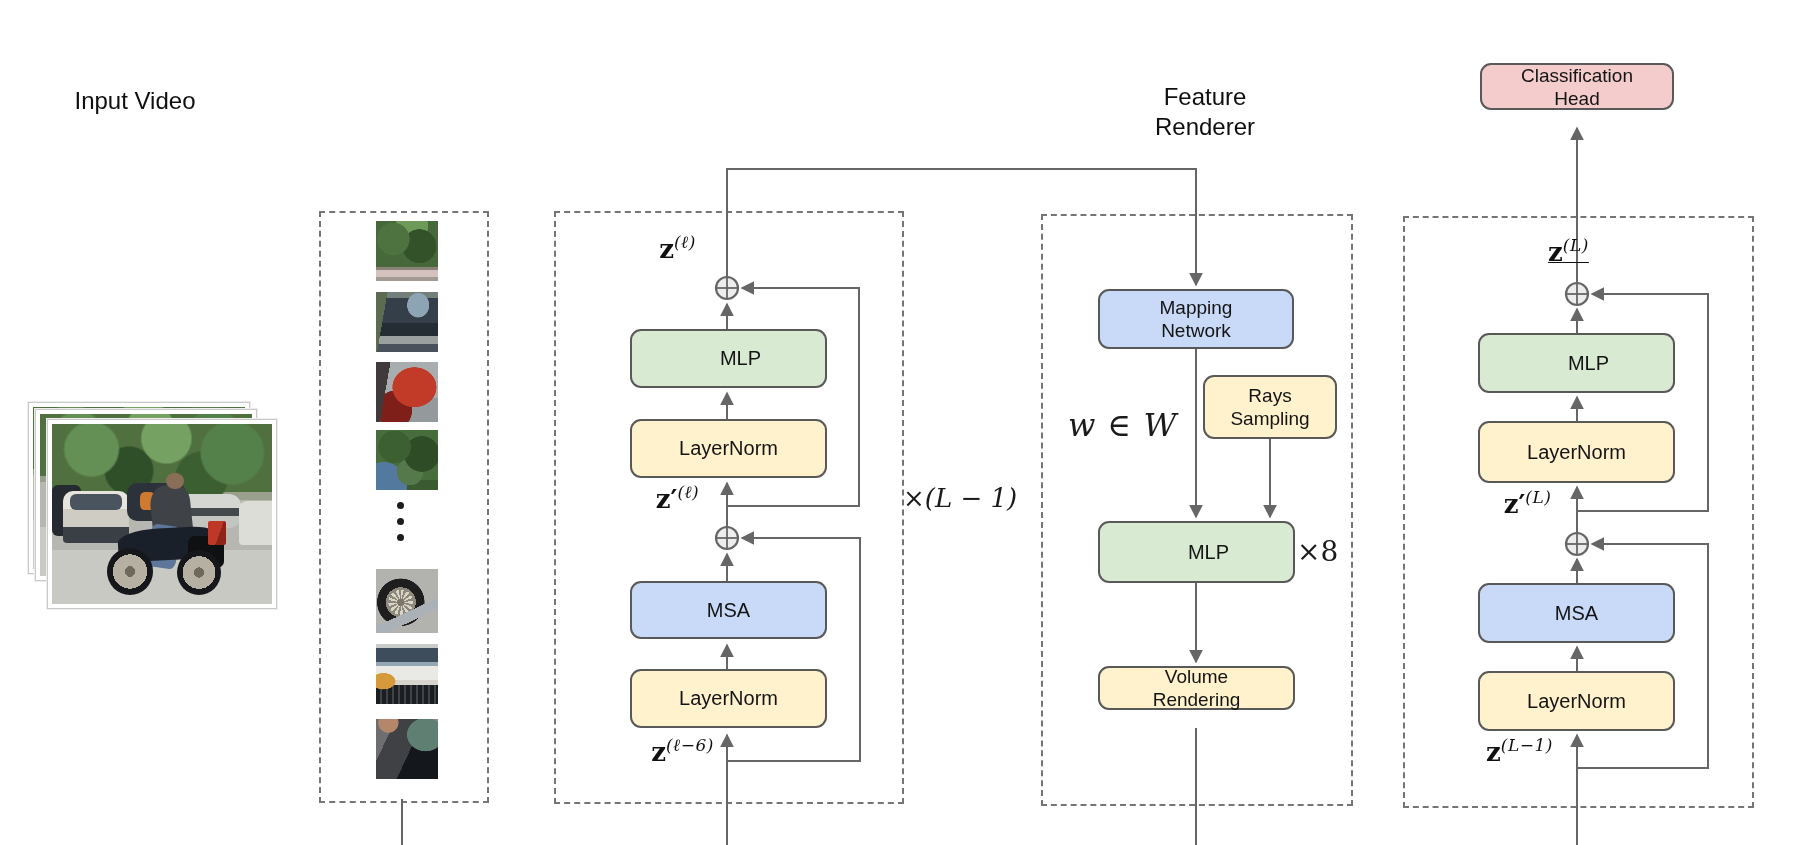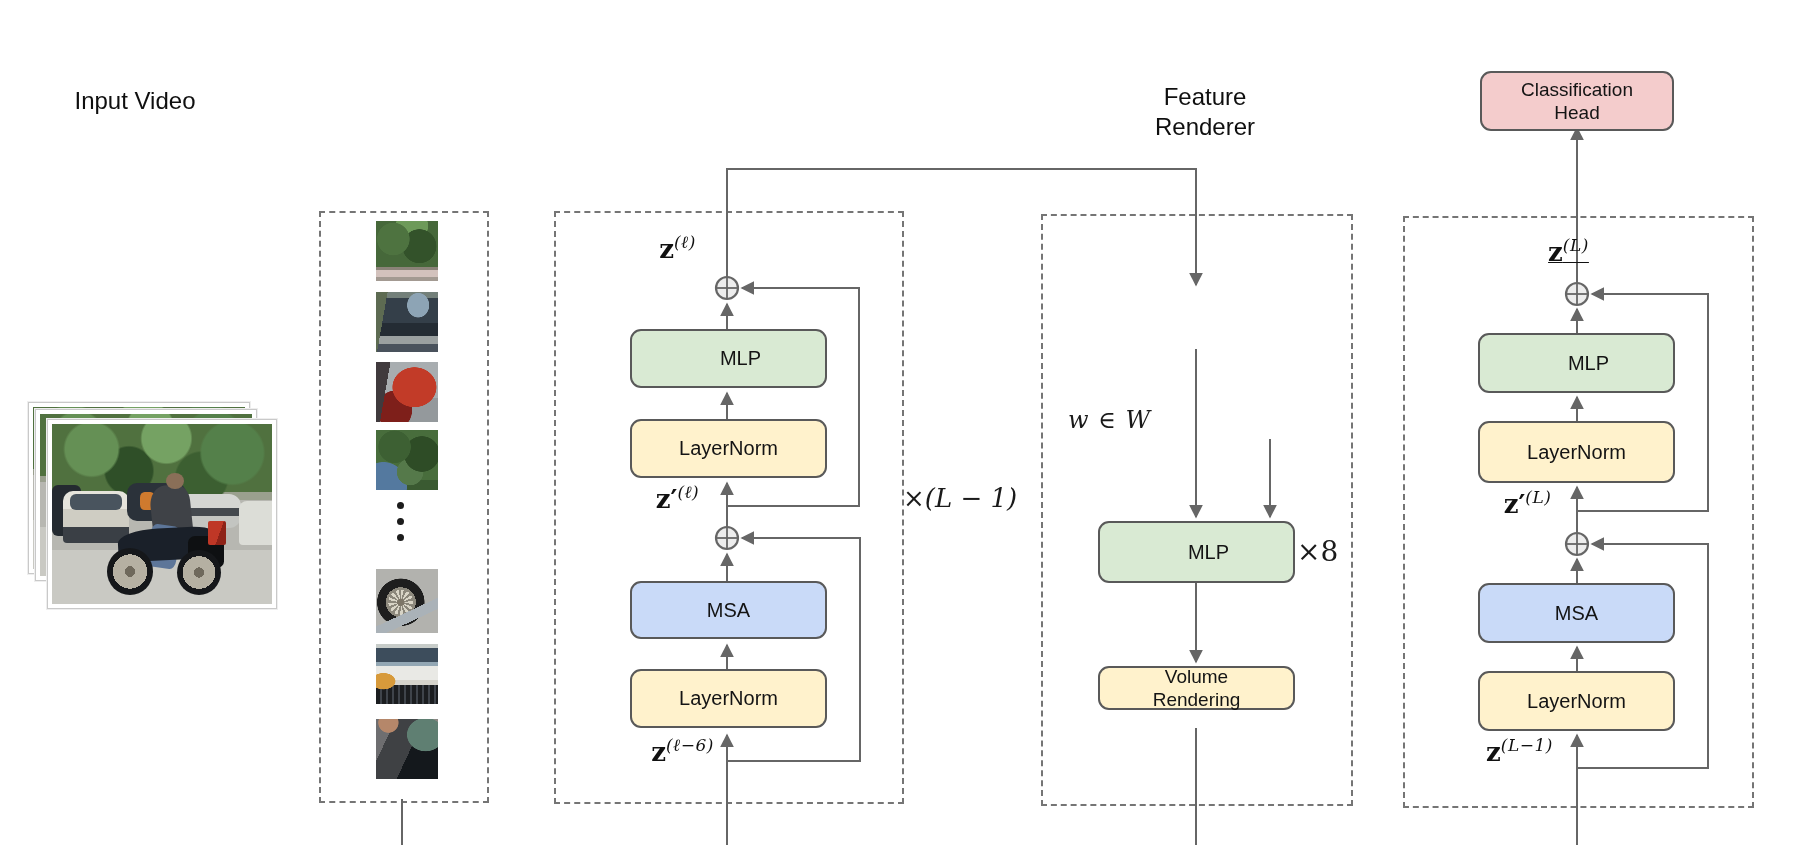--- a/index.html
+++ b/index.html
@@ -23,21 +23,21 @@
   }
   .green{background:#d9ead3;padding-left:24px;}
   .yellow{background:#fff2cc;}
   .blue{background:#c9daf8;}
   .pink{background:#f4cccc;}
   
   .math{position:absolute;color:#111;font-family:"DejaVu Serif",serif;text-align:center;}
   .mbase{font-weight:bold;font-size:26px;}
   .msup{font-size:17px;font-style:italic;position:relative;top:-10px;letter-spacing:0.5px;}
   .mrepeat{position:absolute;color:#1a1a1a;font-family:"DejaVu Serif",serif;font-style:italic;font-size:26px;}
-  .mlatent{position:absolute;color:#1a1a1a;font-family:"DejaVu Serif",serif;font-style:italic;font-size:24px;letter-spacing:1px;}
+  .mlatent{position:absolute;color:#1a1a1a;font-family:"DejaVu Serif",serif;font-style:italic;font-size:32px;letter-spacing:1px;}
   
   #wires{position:absolute;left:0;top:0;pointer-events:none;}
   
   .frame{
     position:absolute;background:#fff;border:1px solid #c9c9c9;padding:4px;
     box-sizing:border-box;box-shadow:0 0 0 1px #eee;
   }
   .photo{
     position:relative;width:100%;height:100%;overflow:hidden;
     background:
@@ -219,27 +219,31 @@
   <div class="math" style="left:635px;top:448px;width:85px;">
     <span class="mbase">z′</span><span class="msup">(ℓ)</span>
   </div>
   <div class="node blue" style="left:630px;top:545px;width:197px;height:58px;">MSA</div>
   <div class="node yellow" style="left:630px;top:633px;width:197px;height:59px;">LayerNorm</div>
   <div class="math" style="left:625px;top:701px;width:115px;">
     <span class="mbase">z</span><span class="msup">(ℓ−6)</span>
   </div>
   <div class="mrepeat" style="left:903px;top:447px;">×(L − 1)</div>
 
+  <div class="node blue" style="left:1098px;top:253px;width:196px;height:60px;font-size:19px;">Mapping
+Network</div>
   <div class="mlatent" style="left:1068px;top:370px;">w ∈ W</div>
+  <div class="node yellow" style="left:1203px;top:339px;width:134px;height:64px;font-size:19px;">Rays
+Sampling</div>
   <div class="node green" style="left:1098px;top:485px;width:197px;height:62px;">MLP</div>
   <div class="mrepeat" style="left:1297px;top:499px;font-style:normal;font-size:28px;">×8</div>
   <div class="node yellow" style="left:1098px;top:630px;width:197px;height:44px;font-size:19px;">Volume
 Rendering</div>
 
-  <div class="node pink" style="left:1480px;top:35px;width:194px;height:60px;font-size:19px;">Classification
+  <div class="node pink" style="left:1480px;top:27px;width:194px;height:47px;font-size:19px;">Classification
 Head</div>
   <div class="math" style="left:1526px;top:201px;width:85px;text-decoration:underline;">
     <span class="mbase">z</span><span class="msup">(L)</span>
   </div>
   <div class="node green" style="left:1478px;top:297px;width:197px;height:60px;">MLP</div>
   <div class="node yellow" style="left:1478px;top:385px;width:197px;height:62px;">LayerNorm</div>
   <div class="math" style="left:1485px;top:453px;width:85px;">
     <span class="mbase">z′</span><span class="msup">(L)</span>
   </div>
   <div class="node blue" style="left:1478px;top:547px;width:197px;height:60px;">MSA</div>

